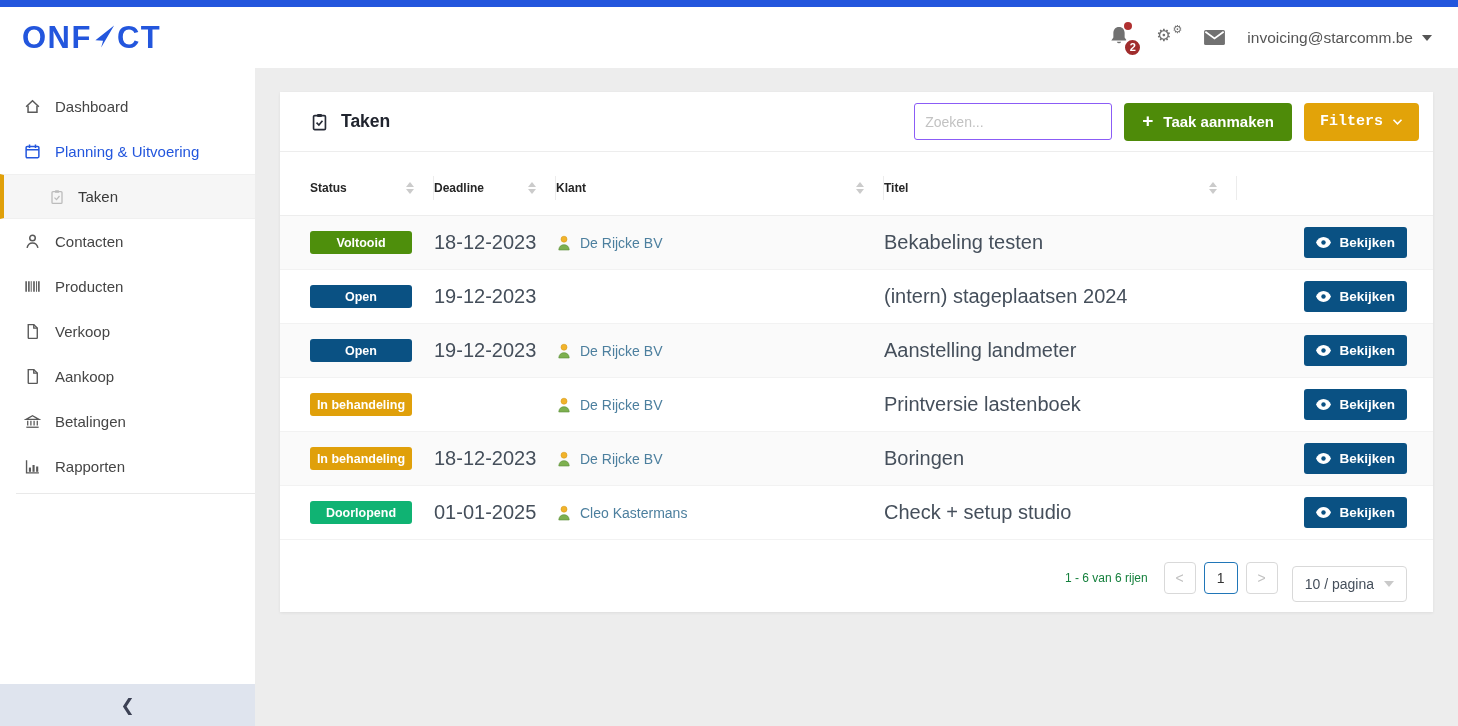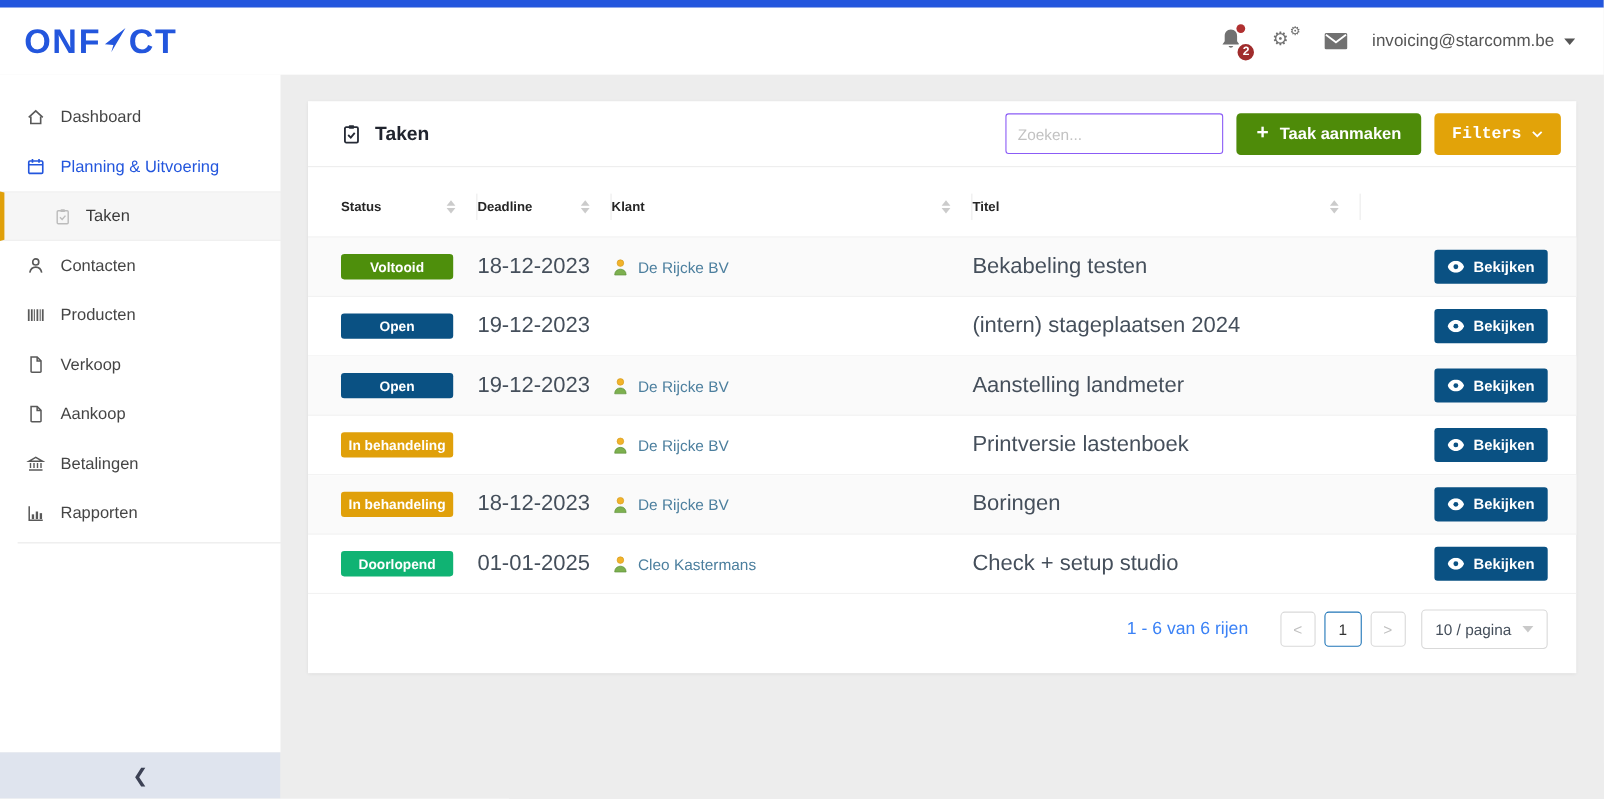--- a/index.html
+++ b/index.html
@@ -62,24 +62,24 @@
   .t-row { display:flex; align-items:center; height:54px; padding-left:30px; border-bottom:1px solid #f2f2f2; }
   .t-row:nth-child(odd) { background:#fafafa; }
   .badge { display:inline-flex; align-items:center; justify-content:center; width:102px; height:23px; border-radius:3px; color:#fff; font-size:12.5px; font-weight:700; }
   .cell-text { font-size:20px; color:#454f5b; }
   .klant-cell { display:flex; gap:8px; }
   .klant-name { font-size:14px; color:#4c7f9e; cursor:pointer; }
   .btn-view { height:31px; padding:0 12px; background:#0a5183; border:none; border-radius:3px; color:#fff; font-size:13.5px; font-weight:700; font-family:"Liberation Sans",sans-serif; display:flex; align-items:center; gap:8px; cursor:pointer; }
 
   
   .pagination { display:flex; align-items:center; justify-content:flex-end; gap:8px; padding:14px 26px 0 0; }
-  .pg-summary { font-size:16px; color:#3b82f6; margin-right:21px; }
+  .pg-summary { font-size:12px; color:#15803d; margin-right:8px; }
   .pg-btn { width:32px; height:32px; border:1px solid #d9d9d9; border-radius:4px; background:#fff; color:#c0c0c0; font-size:14px; display:flex; align-items:center; justify-content:center; cursor:pointer; font-family:"Liberation Sans",sans-serif; }
   .pg-page { width:34px; height:32px; border:1px solid #2076b8; border-radius:4px; background:#fff; color:#333; font-size:14px; display:flex; align-items:center; justify-content:center; cursor:pointer; font-family:"Liberation Sans",sans-serif; }
-  .pg-size { height:36px; min-width:112px; border:1px solid #d9d9d9; border-radius:4px; background:#fff; color:#454f5b; font-size:14px; display:flex; align-items:center; justify-content:center; gap:10px; padding:0 12px; cursor:pointer; margin-left:6px; }
+  .pg-size { height:36px; min-width:112px; border:1px solid #d9d9d9; border-radius:4px; background:#fff; color:#454f5b; font-size:14px; display:flex; align-items:center; justify-content:center; gap:10px; padding:0 12px; cursor:pointer; margin-left:6px;margin-top:12px; }
   .pg-size .sel-caret { width:0; height:0; border-left:5px solid transparent; border-right:5px solid transparent; border-top:6px solid #c9c9c9; }
 </style>
 </head>
 <body>
 
 <div class="top-strip"></div>
 
 <div class="app-header">
   <div class="logo">
     <span>ONF</span>

